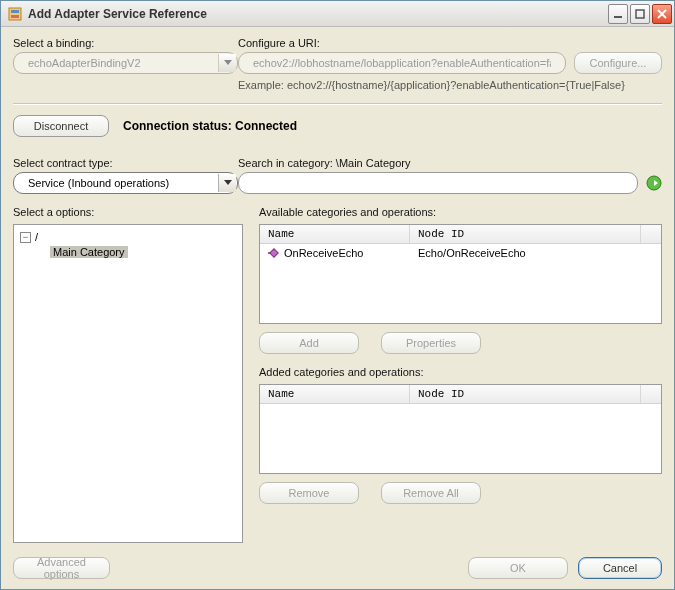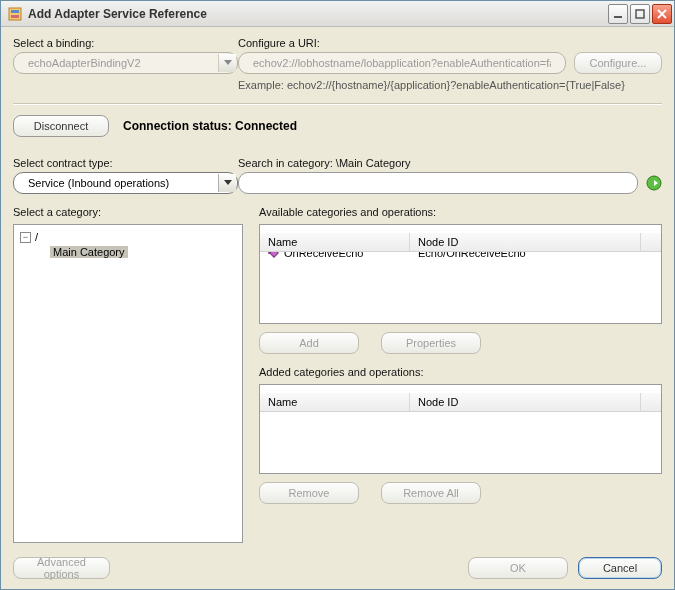--- a/index.html
+++ b/index.html
@@ -134,21 +134,21 @@
   .tree-child { margin-left: 30px; margin-top: 3px; }
   .tree-selected { background:#c6c4b9; padding:0 3px; }
 
   .listview {
     background: #fff;
     border: 1px solid #9a9a9a;
     height: 100px;
     margin-top: 3px;
     overflow: auto;
   }
-  .lv-head { display:flex; background: linear-gradient(#fafafa,#ececec); border-bottom:1px solid #d3d3d3; position: sticky; top:8px; font-size:11px; }
+  .lv-head { display:flex; background: linear-gradient(#fafafa,#ececec); border-bottom:1px solid #d3d3d3; position: sticky; top:0; font-size:11px;font-family:Liberation Mono, monospace; }
   .lv-col { padding:3px 8px; border-right:1px solid #d8d8d8; }
   .lv-col.name { width: 150px; }
   .lv-col.nodeid { flex:1; }
   .lv-col.spacer { width: 20px; border-right:none; }
   .lv-row { display:flex; font-size:11px; }
   .lv-cell { padding:3px 8px; }
   .lv-cell.name { width:150px; display:flex; align-items:center; gap:4px; }
   .lv-cell.nodeid { flex:1; }
 
   .btn-row { display:flex; gap:22px; margin-top:8px; }
@@ -253,21 +253,21 @@
               <path d="M5 8 L8 8 L8 5 L12 8 L8 11 L8 8" fill="#fff"></path>
             </svg>
           </span>
         </div>
       </div>
     </div>
 
     <div class="mid-grid" style="margin-top:12px">
 
       <div class="left-col">
-        <div class="label">Select a category:</div>
+        <div class="label">Select a options:</div>
         <div class="tree">
           <div class="tree-node">
             <span class="tree-toggle">−</span>
             <span>/</span>
           </div>
           <div class="tree-child">
             <span class="tree-selected">Main Category</span>
           </div>
         </div>
       </div>

